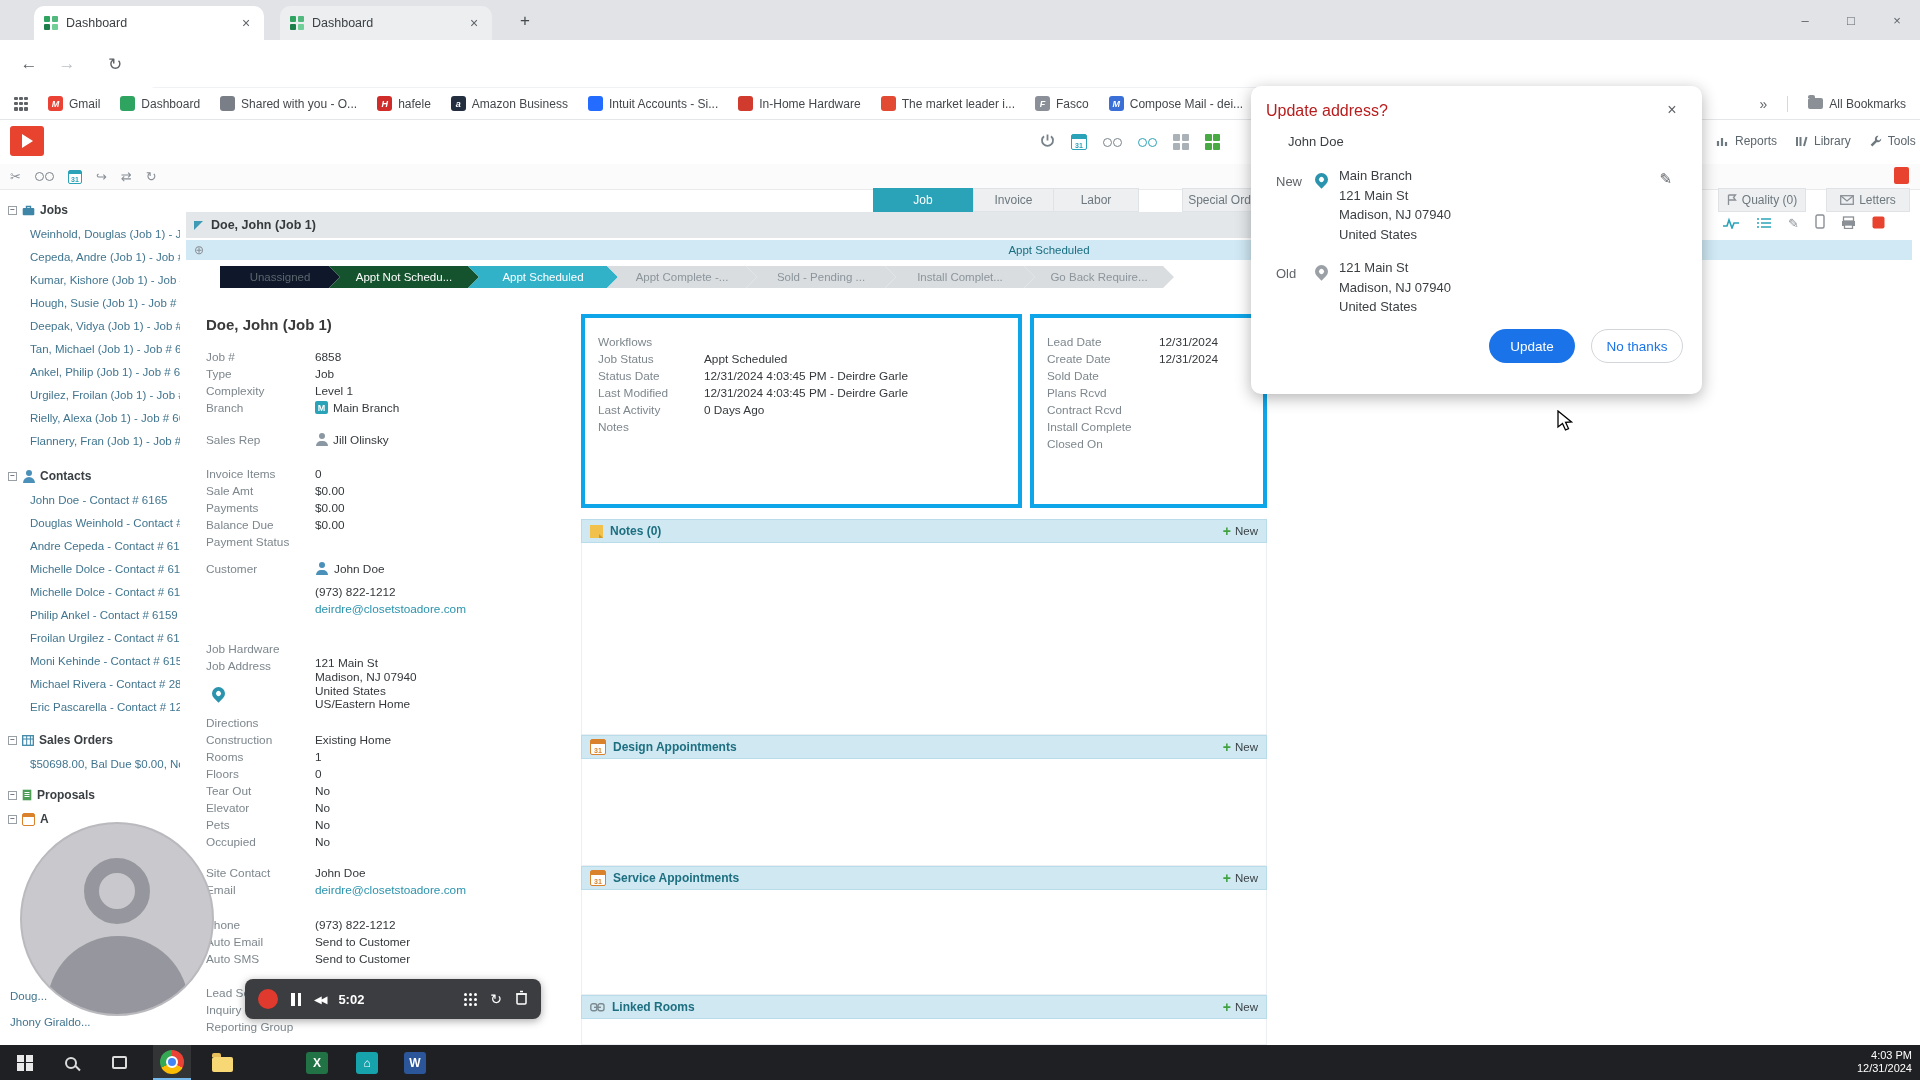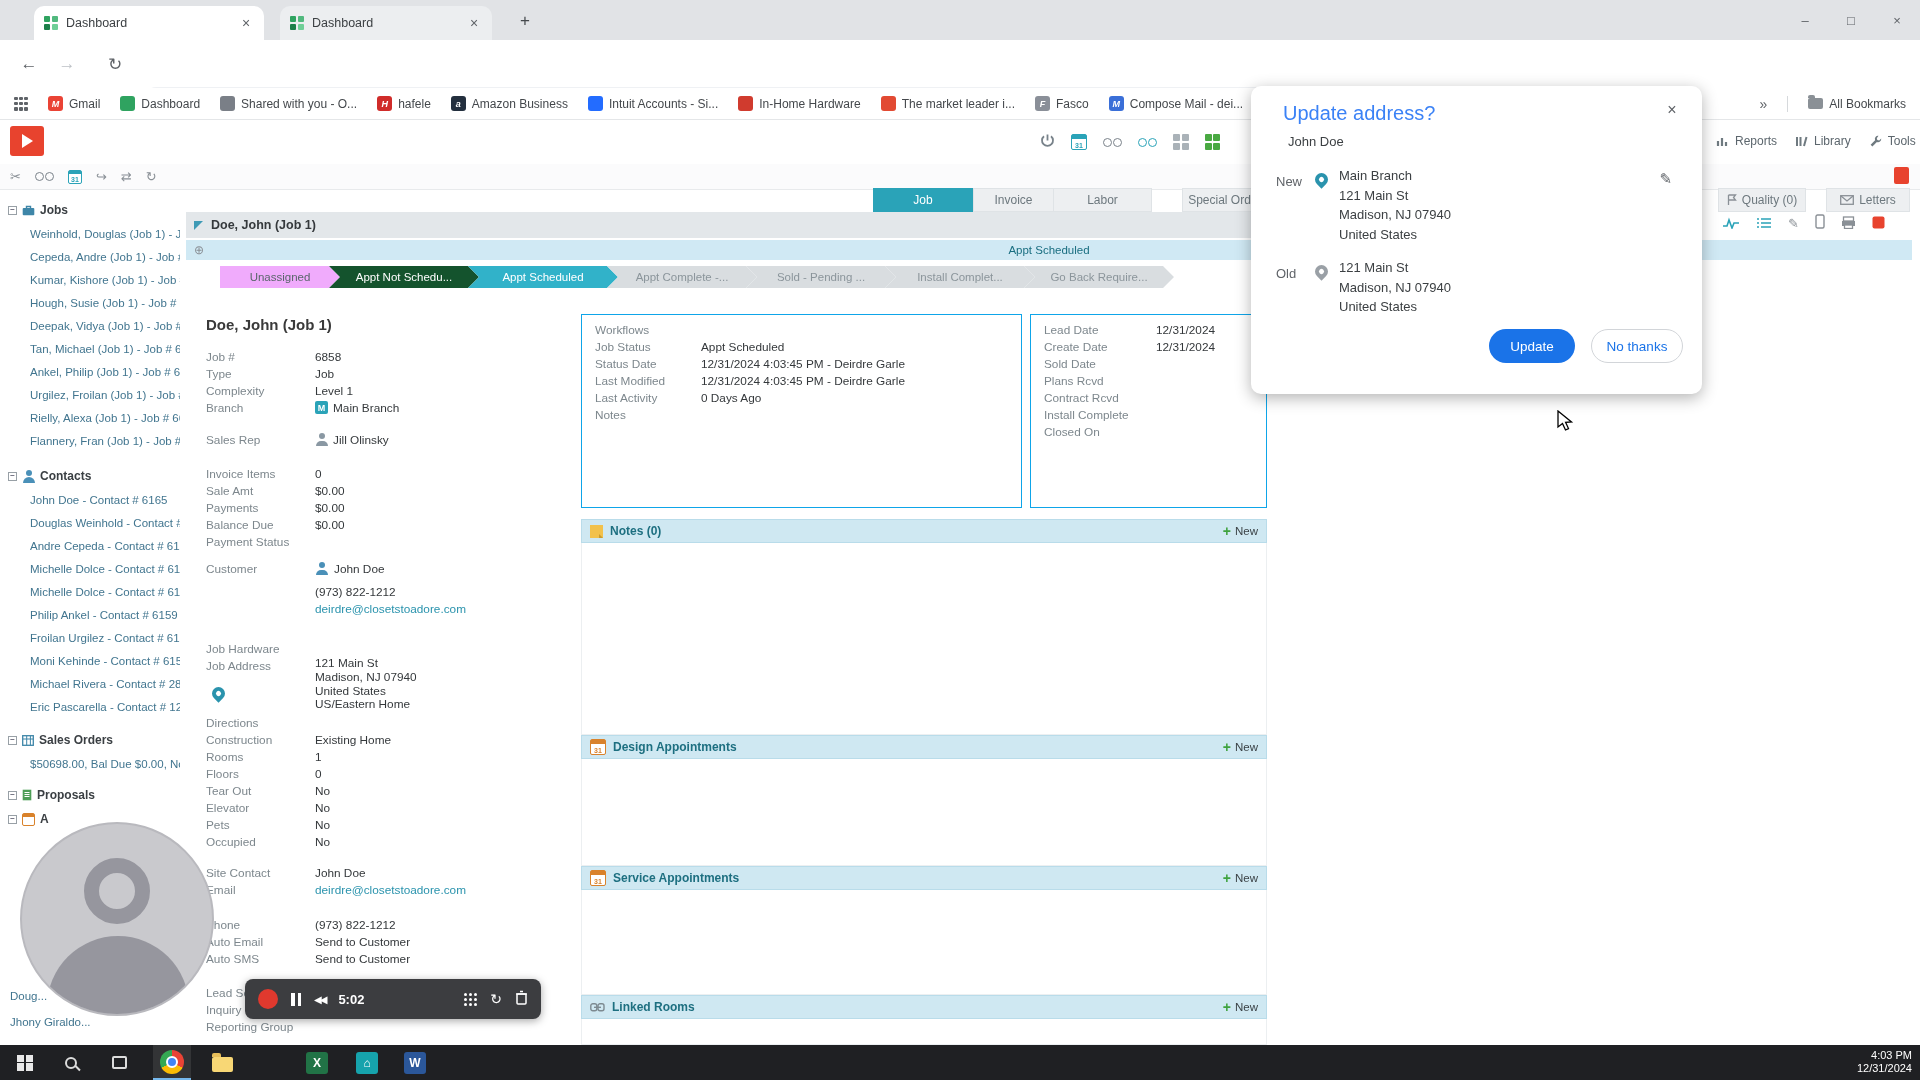--- a/index.html
+++ b/index.html
@@ -88,49 +88,49 @@
   
   .jtab{top:188px;height:24px;display:flex;align-items:center;justify-content:center;font-size:12px;background:#edeff1;color:#6d787e;border:1px solid #dfe3e6;gap:5px}
   .jtab.active{background:#2aa3b8;color:#fff;border-color:#2aa3b8}
   .hdrbar{left:186px;top:212px;width:1081px;height:26px;background:#e3e7ea;display:flex;align-items:center;gap:8px;padding:0 8px;font-size:12.5px;font-weight:bold;color:#35393c}
   .flagtri{width:0;height:0;border-left:9px solid #3e9ab5;border-bottom:9px solid transparent}
   .banner{left:186px;top:240px;width:1726px;height:20px;background:#d0e9f4;display:flex;align-items:center;justify-content:center;font-size:11.5px;color:#196e80;position:absolute}
   .banner .collapse{position:absolute;left:8px;color:#8a9096;font-size:12px}
   .chevrow{left:220px;top:266px;height:22px;display:flex}
   .chev{height:22px;display:flex;align-items:center;justify-content:center;font-size:11.5px;padding:0 6px;margin-left:-11px;clip-path:polygon(0 0,calc(100% - 11px) 0,100% 50%,calc(100% - 11px) 100%,0 100%,11px 50%);width:150px;flex:none}
   .chev.first{margin-left:0;width:120px;clip-path:polygon(0 0,calc(100% - 11px) 0,100% 50%,calc(100% - 11px) 100%,0 100%)}
-  .c-start{background:#f0abfc;color:#5a666c}
+  .c-start{background:#0f172a;color:#5a666c}
   .c-done{background:#14532d;color:#fff}
   .c-cur{background:#31b2c9;color:#fff}
   .c-up{background:#d9dde0;color:#8b959b}
 
   .dr{display:flex;align-items:center;height:17px;font-size:11.8px}
   .dl{width:109px;color:#7d878d;flex:none}
   .dv{color:#34383b}
   .link{color:#2a93ad}
   .detail-heading{left:206px;top:316px;font-size:15px;font-weight:bold;color:#3a3a3a}
   .col{left:206px;width:372px}
 
-  .panelbox{background:#fff;border:1px solid #0ea5e9;padding-top:6px}
+  .panelbox{background:#fff;border:4px solid #0ea5e9;padding-top:15px}
   .panelbox .dl{padding-left:13px}
   .pb-mid .dl{width:119px}
   .pb-dates .dl{width:125px}
 
   .sech{left:581px;width:686px;height:24px;background:#cfe8f2;border:1px solid #b9dcea;display:flex;align-items:center;gap:7px;padding:0 8px}
   .sech .t{font-size:12px;font-weight:bold;color:#1d6f80}
   .addnew{margin-left:auto;display:flex;align-items:center;gap:4px}
   .addnew .plus{color:#3fa23f;font-weight:bold;font-size:14px}
   .addnew .nl{font-size:11.5px;color:#3c4347}
   .secb{left:581px;width:686px;background:#fff;border:1px solid #eceff1;border-top:none}
 
   .righticons{left:1722px;top:214px;display:flex;align-items:center;gap:16px}
 
   
   .dialog{left:1251px;top:86px;width:451px;height:308px;background:#fff;border-radius:10px;box-shadow:0 4px 16px rgba(0,0,0,.3);z-index:60}
-  .dlg-title{position:absolute;left:32px;top:16px;font-size:20px;color:#3b82f6}
+  .dlg-title{position:absolute;left:15px;top:16px;font-size:16px;color:#b91c1c}
   .dlg-close{position:absolute;right:18px;top:12px;font-size:16px;color:#5f6368;width:24px;height:24px;display:flex;align-items:center;justify-content:center}
   .dlg-name{position:absolute;left:37px;top:48px;font-size:13px;color:#3c4043}
   .dlg-tag{position:absolute;left:25px;font-size:13px;color:#5f6368}
   .dlg-pin{position:absolute;left:64px}
   .dlg-lines{position:absolute;left:88px;font-size:13px;color:#3c4043;line-height:19.5px}
   .dlg-edit{position:absolute;right:30px;top:84px;font-size:15px;color:#5f6368}
   .btn{position:absolute;top:243px;height:34px;border-radius:17px;font-size:13.5px;font-family:"Liberation Sans",sans-serif;display:flex;align-items:center;justify-content:center}
   .btn-primary{left:238px;width:86px;background:#1a73e8;color:#fff;border:none}
   .btn-secondary{left:340px;width:92px;background:#fff;color:#1a73e8;border:1px solid #d2d5d9}
 
@@ -419,21 +419,21 @@
   </div>
   <div class="s" style="left:10px;top:990px;font-size:11.5px;color:#41758f">Doug...</div>
   <div class="s" style="left:10px;top:1016px;font-size:11.5px;color:#41758f">Jhony Giraldo...</div>
 
   <div class="s jtab active" style="left:873px;width:100px">
       <span>Job</span>
     </div>
   <div class="s jtab" style="left:973px;width:81px">
       <span>Invoice</span>
     </div>
-  <div class="s jtab" style="left:1053px;width:99px">
+  <div class="s jtab" style="left:1053px;width:86px">
       <span>Labor</span>
     </div>
   <div class="s jtab" style="left:1182px;width:85px">
       <span>Special Ord...</span>
     </div>
   <div class="s jtab" style="left:1718px;width:88px">
     <svg width="10" height="12">
         <path d="M1.5 1v10M1.5 1h7l-2 2.5 2 2.5h-7" stroke="#8a9096" stroke-width="1.3" fill="none"></path>
       </svg>
     <span>Quality (0)</span>

